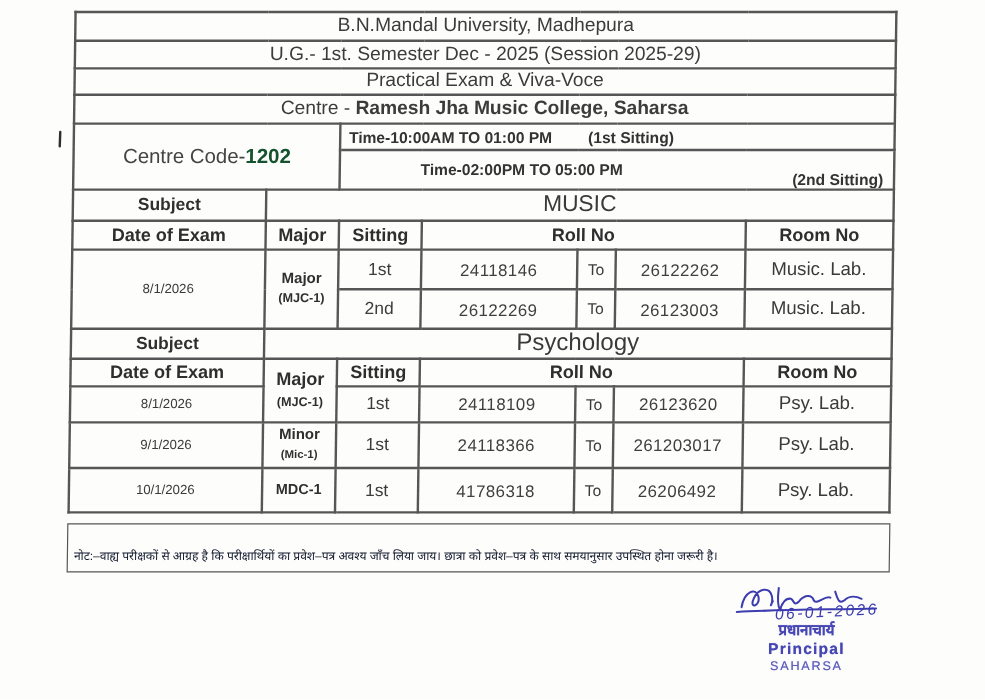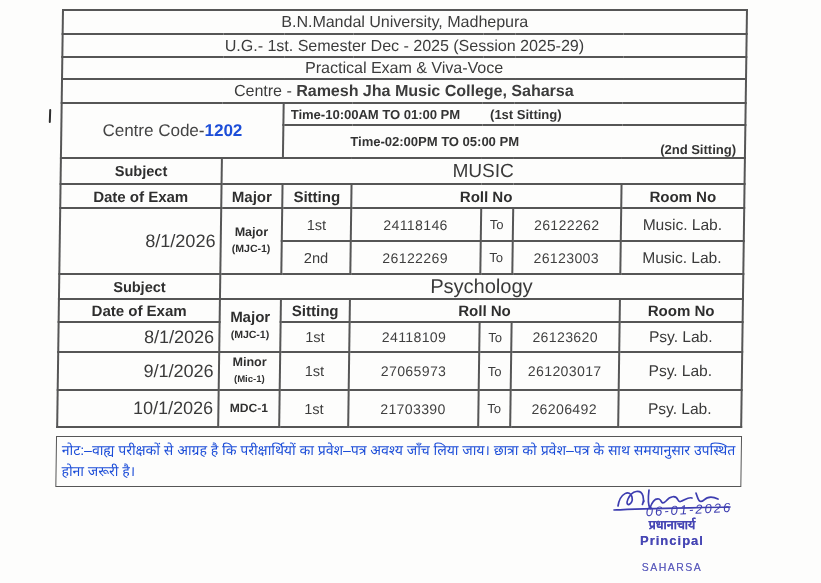--- a/index.html
+++ b/index.html
@@ -16,55 +16,55 @@
     width:686px; border-collapse:collapse; table-layout:fixed;
     color:#3c3c3c;
   }
   table.main td{
     border:2px solid #565656; padding:0 4px; vertical-align:middle;
     overflow:hidden; white-space:nowrap;
   }
   .title-row td{font-size:16px; text-align:center;}
   .bold{font-weight:bold;}
   .centre-code-cell{font-size:17px; text-align:center; color:#444;}
-  .centre-code-cell b{color:#1d4ed8;}
+  .centre-code-cell b{color:#14532d;}
   .time-line{display:flex; align-items:center; font-weight:bold; font-size:13px; color:#333;}
   .time-line .lbl{font-weight:bold;}
   .subject-lbl{font-weight:bold; font-size:14.5px; text-align:center; color:#2f2f2f;}
   .subject-val{font-size:19px; text-align:center; color:#3a3a3a;}
   .hdr{font-weight:bold; font-size:15px; text-align:center; color:#2e2e2e;}
-  .date-cell{font-size:18px; text-align:right; color:#3a3a3a;}
+  .date-cell{font-size:11px; text-align:center; color:#3a3a3a;}
   .major-cell{text-align:center; font-weight:bold; color:#2f2f2f; font-size:12.5px; line-height:1.25; white-space:normal;}
   .major-cell .code{font-size:10.5px;}
   .psy-major .ttl{font-size:15px;}
   .minor .ttl{font-size:12.5px;}
   .minor .code{font-size:9.5px;}
   .mdc .ttl{font-size:12px;}
   .sit-cell{font-size:14.5px; text-align:center;}
   .roll-cell{font-size:14px; text-align:center; letter-spacing:.4px; color:#3f3f3f;margin-left:46px;}
   .to-cell{font-size:13px; text-align:center;}
   .room-cell{font-size:15.5px; text-align:center; color:#3a3a3a;}
   .note-box{
     margin-top:8px; width:674px; border:1.8px solid #565656;
-    padding:3px 5px 4px 5px; font-size:14px; line-height:1.5; color:#1d4ed8;
+    padding:20px 5px 4px 5px; font-size:10px; line-height:1.5; color:#0f172a;
     white-space:normal;
   }
   .signature{
     position:absolute; left:577px; top:486px; width:190px; text-align:center;
   }
   .sig-scribble{display:block; margin:0 auto -2px auto;}
   .sig-date{
     color:#3d3db0; font-size:13px; font-style:italic; letter-spacing:2px;
     transform:rotate(-3deg); margin-top:-14px; margin-left:34px; position:relative;
   }
   .stamp{color:#4646b4; text-shadow:0 0 0.6px rgba(70,70,180,.8); line-height:1.22; margin-top:1px;}
   .stamp .hi{font-weight:bold; font-size:12.5px;}
   .stamp .en{font-weight:bold; font-size:13px; letter-spacing:1px;}
   .stamp .col{font-size:10.5px; opacity:.85;}
-  .stamp .pl{font-size:10.5px; letter-spacing:1.5px; opacity:.85;margin-top:12px;}
+  .stamp .pl{font-size:10.5px; letter-spacing:1.5px; opacity:.85;}
   .artifact{
     position:absolute; left:49px; top:109px; width:2px; height:14px;
     background:#2e2e2e; transform:rotate(2deg); border-radius:1px;
   }
 </style>
 </head>
 <body>
 
 <div class="page">
   <div class="artifact"></div>
@@ -166,32 +166,32 @@
         <td class="roll-cell">26123620</td>
         <td class="room-cell">Psy. Lab.</td>
       </tr>
       <tr style="height:38px">
         <td class="date-cell">9/1/2026</td>
         <td class="major-cell minor">
           <span class="ttl">Minor</span><br>
           <span class="code">(Mic-1)</span>
         </td>
         <td class="sit-cell">1st</td>
-        <td class="roll-cell">27065973</td>
+        <td class="roll-cell">24118366</td>
         <td class="to-cell">To</td>
         <td class="roll-cell">261203017</td>
         <td class="room-cell">Psy. Lab.</td>
       </tr>
       <tr style="height:37px">
         <td class="date-cell">10/1/2026</td>
         <td class="major-cell mdc">
           <span class="ttl">MDC-1</span>
         </td>
         <td class="sit-cell">1st</td>
-        <td class="roll-cell">21703390</td>
+        <td class="roll-cell">41786318</td>
         <td class="to-cell">To</td>
         <td class="roll-cell">26206492</td>
         <td class="room-cell">Psy. Lab.</td>
       </tr>
     </tbody>
       </table>
 
     <div class="note-box">नोट:–वाह्य परीक्षकों से आग्रह है कि परीक्षार्थियों का प्रवेश–पत्र अवश्य जाँच लिया जाय। छात्रा को प्रवेश–पत्र के साथ समयानुसार उपस्थित होना जरूरी है।</div>
   </div>
 

